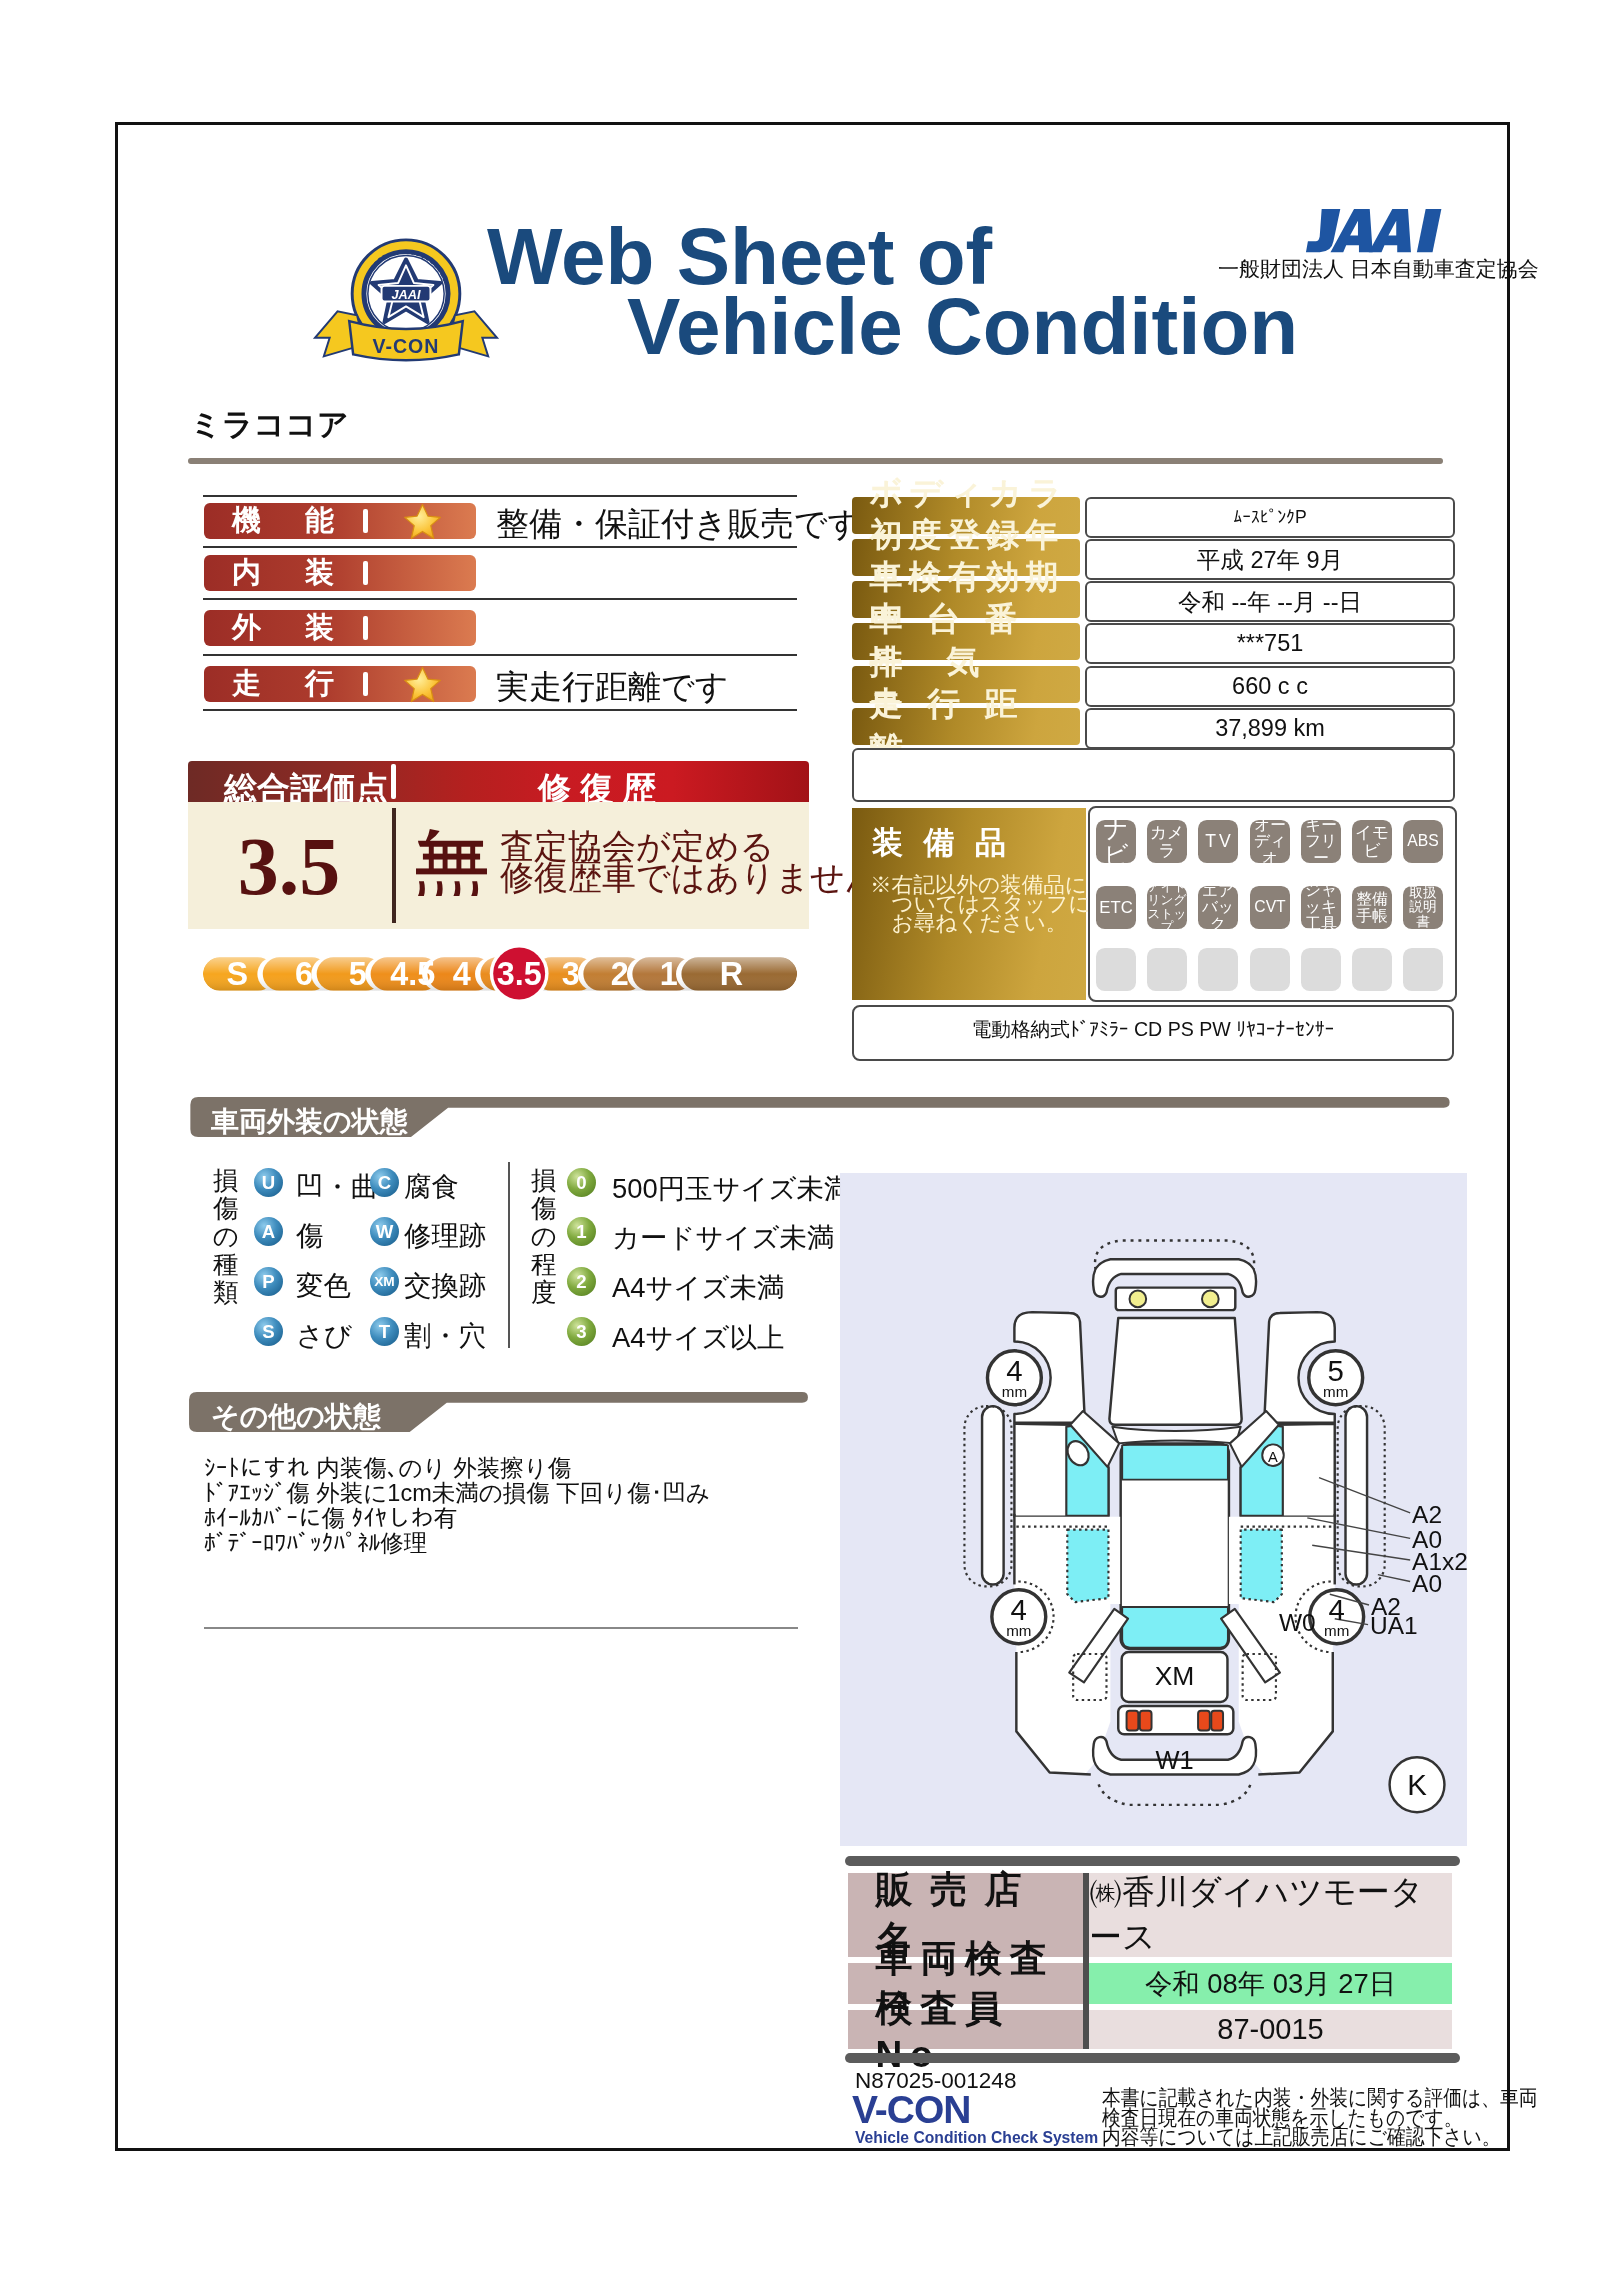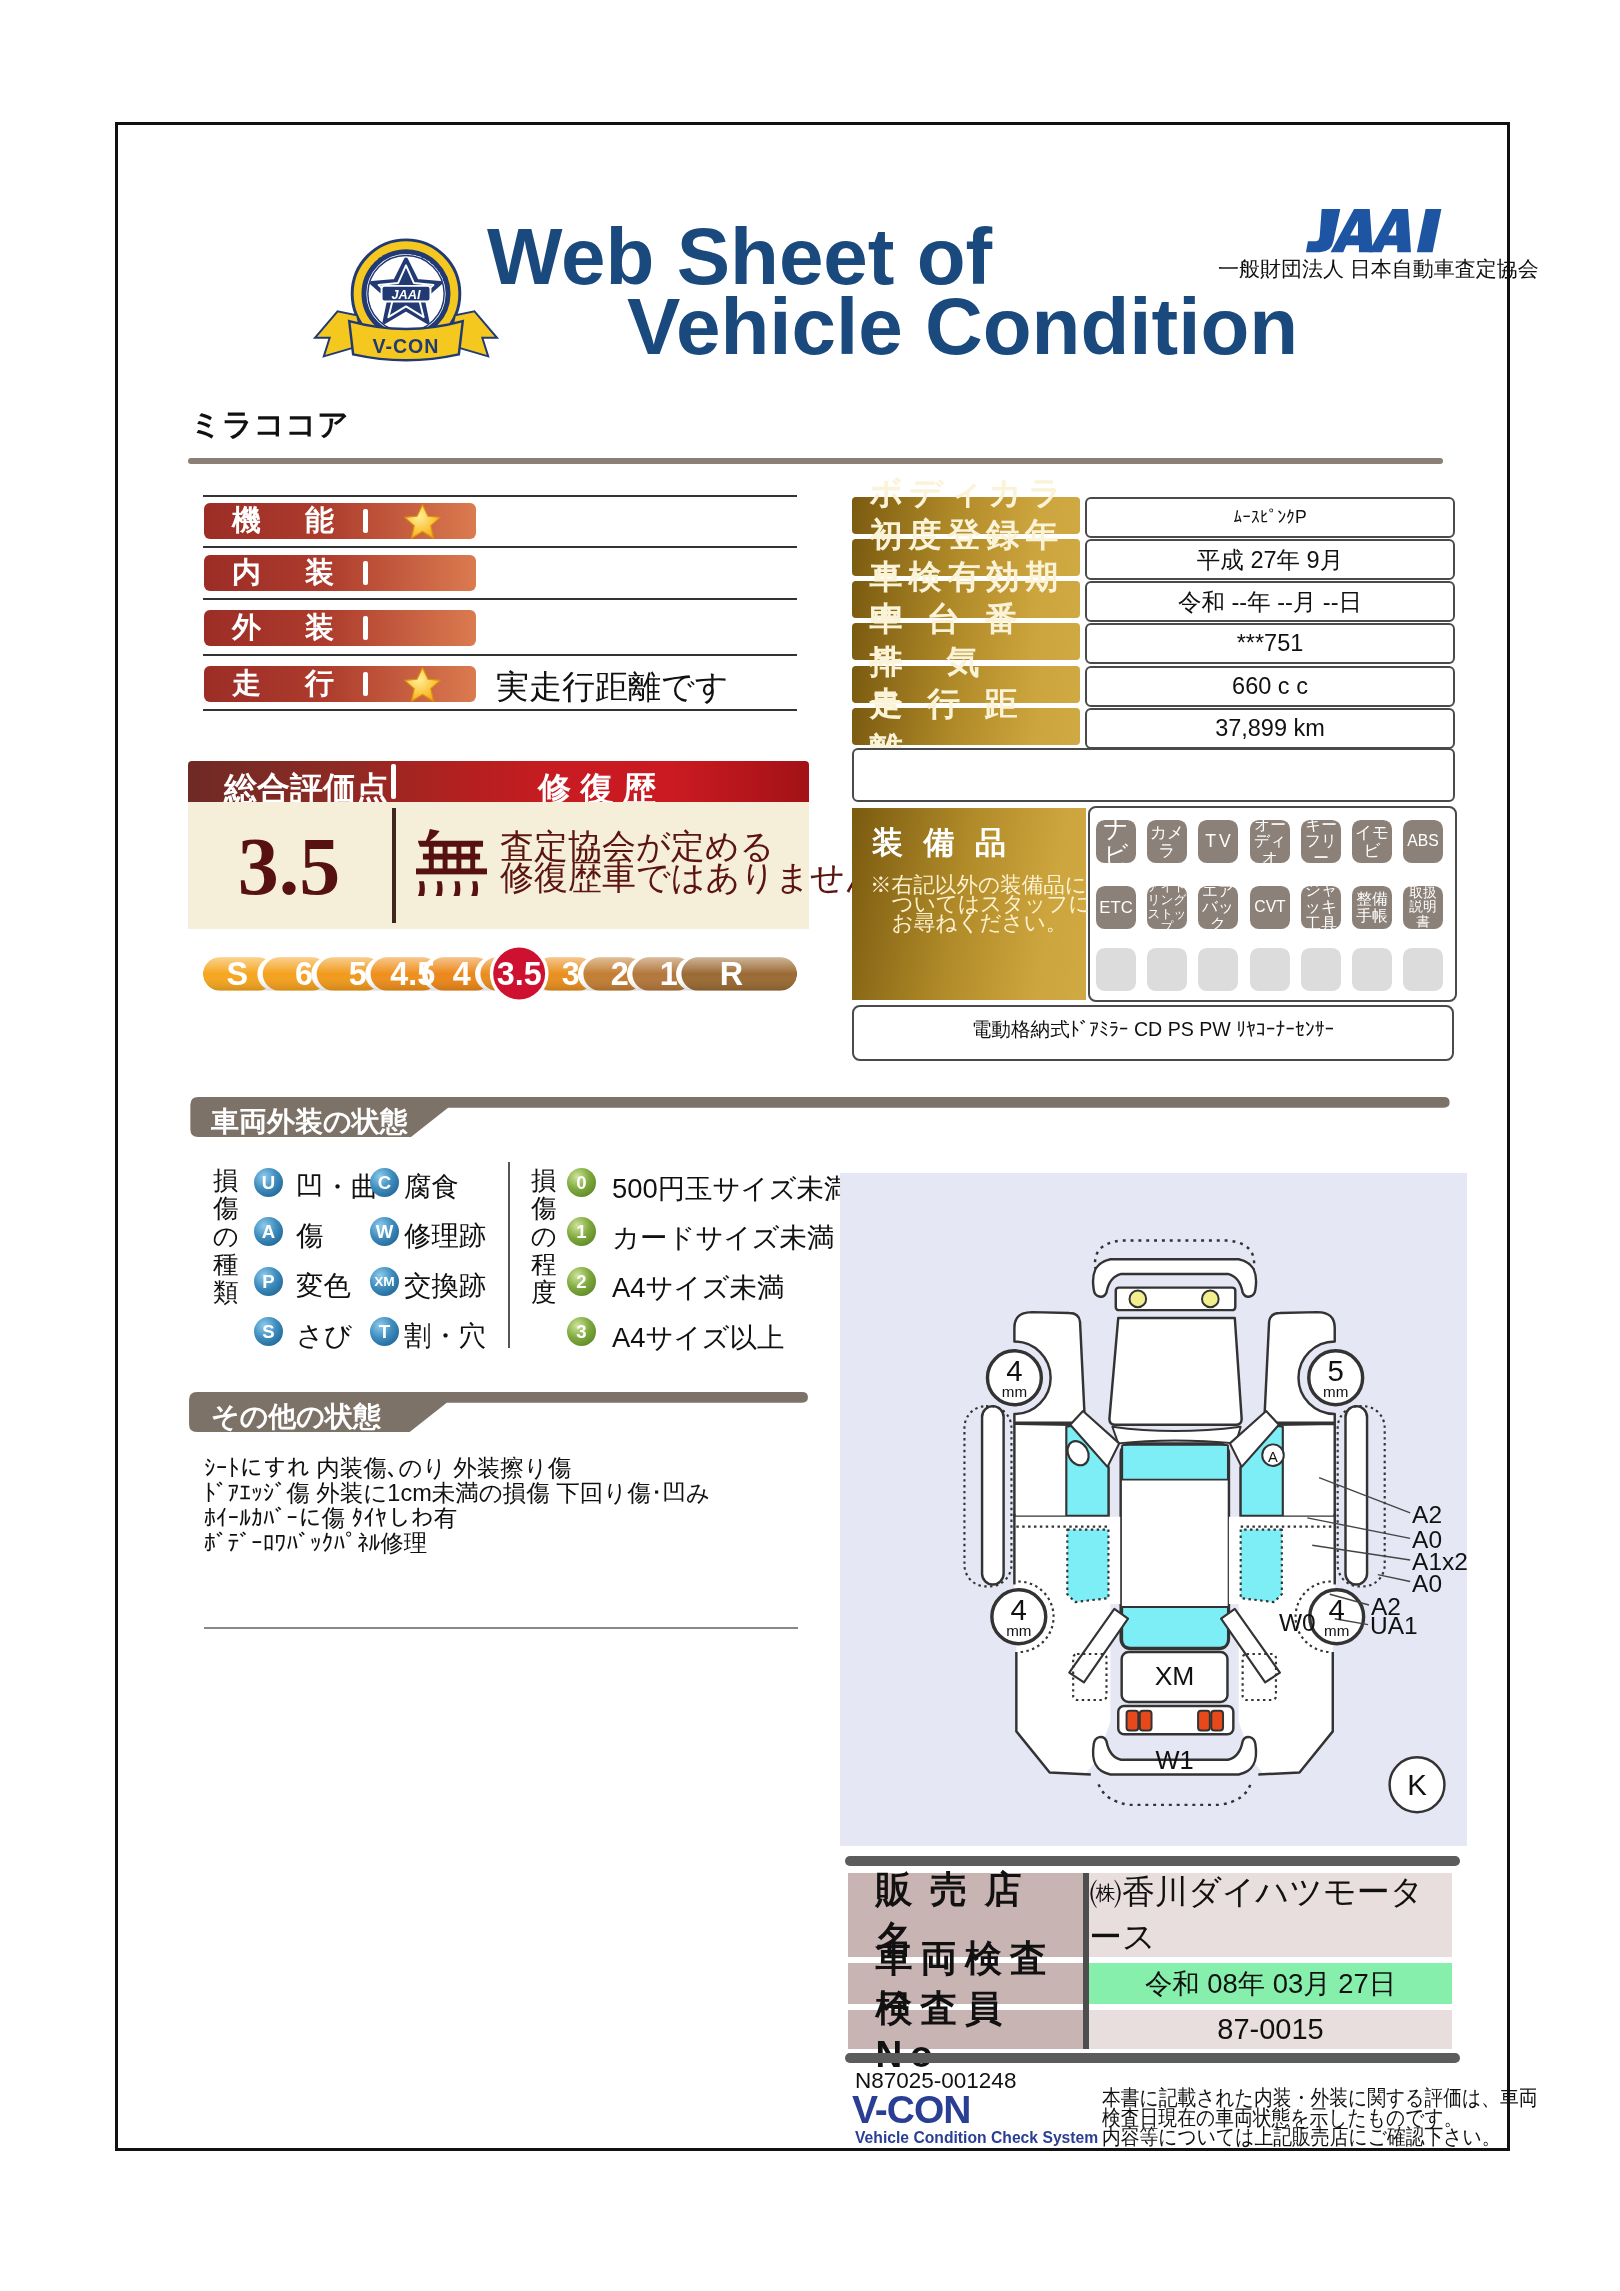--- a/index.html
+++ b/index.html
@@ -86,20 +86,21 @@
       <path d="M23.5,3 L30,17 L45,18.5 L33.5,28.5 L37,44 L23.5,35.5 L10,44 L13.5,28.5 L2,18.5 L17,17 Z" fill="url(#stg)" stroke="#d98e12" stroke-width="1.5" stroke-linejoin="round"></path>
       <defs>
         <radialGradient id="stg" cx="0.4" cy="0.35" r="0.8">
           <stop offset="0" stop-color="#ffee9a"></stop>
           <stop offset="0.55" stop-color="#fbc53b"></stop>
           <stop offset="1" stop-color="#eb9c10"></stop>
         </radialGradient>
       </defs>
     </svg>
 
+<div class="sectext" style="left:496px;top:502px;">整備・保証付き販売です</div>
 
 <div class="rbar" style="top:555px;">
       <div class="lbl">
         <span>内</span>
         <span>装</span>
       </div>
       <div class="tick"></div>
     </div>
 
 <div class="rbar" style="top:610px;">

